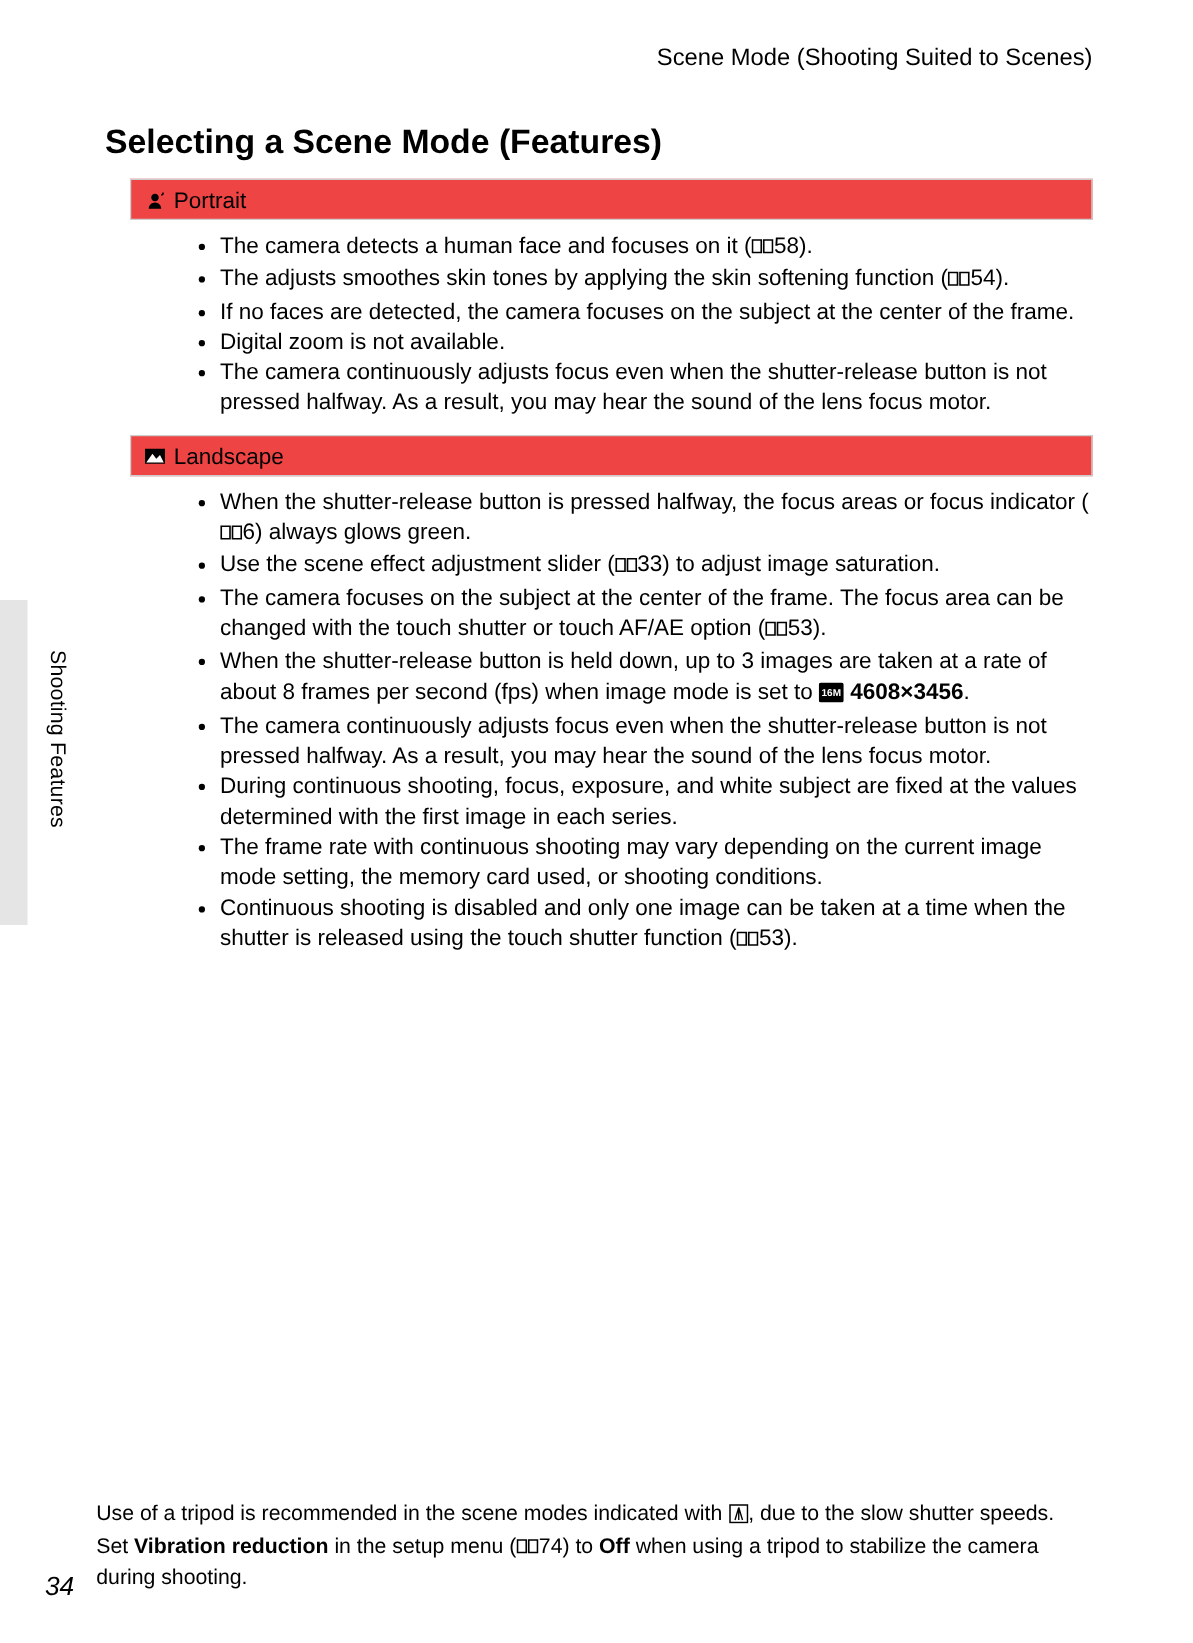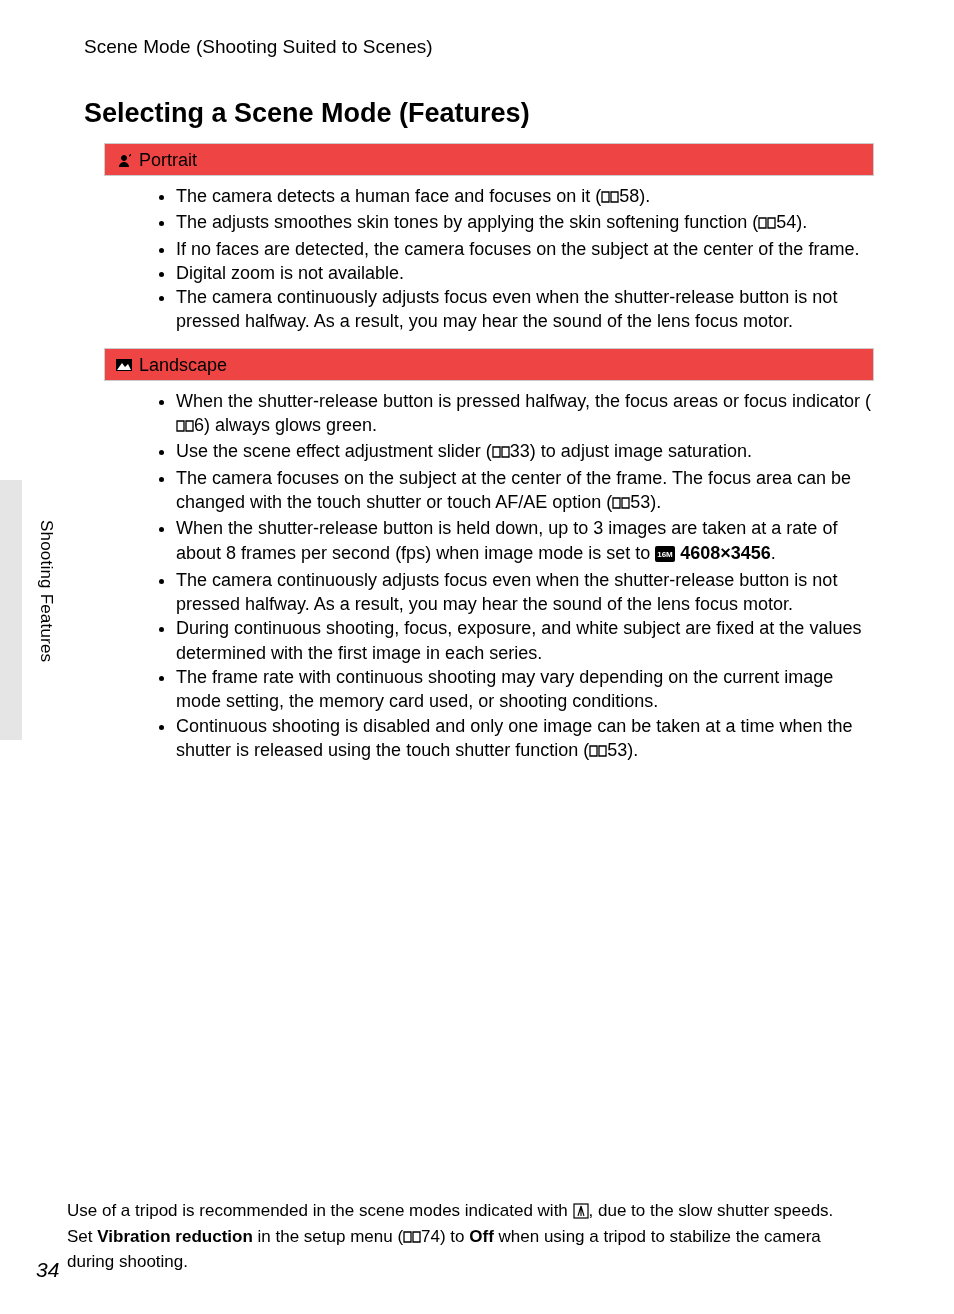--- a/index.html
+++ b/index.html
@@ -13,20 +13,21 @@
   }
   .page {
     position: relative;
     width: 954px;
     height: 1314px;
     padding: 36px 80px 40px 84px;
   }
   .breadcrumb {
     font-size: 19px;
     margin-bottom: 40px;
+    text-align: right;
   }
   .page-title {
     font-size: 27px;
     font-weight: 700;
     margin-bottom: 9px;
   }
   .section-header {
     background: #ef4444;
     border: 1px solid #ccc;
     padding: 6px 10px 4px 10px;
@@ -78,21 +79,21 @@
   .gray-strip {
     position: absolute;
     left: 0;
     top: 480px;
     width: 22px;
     height: 260px;
     background: #e5e5e5;
   }
   .footer-note {
     position: absolute;
-    left: 67px;
+    left: 77px;
     bottom: 40px;
     width: 790px;
     font-size: 17px;
     line-height: 1.35;
   }
   .page-number {
     position: absolute;
     left: 36px;
     bottom: 32px;
     font-style: italic;

